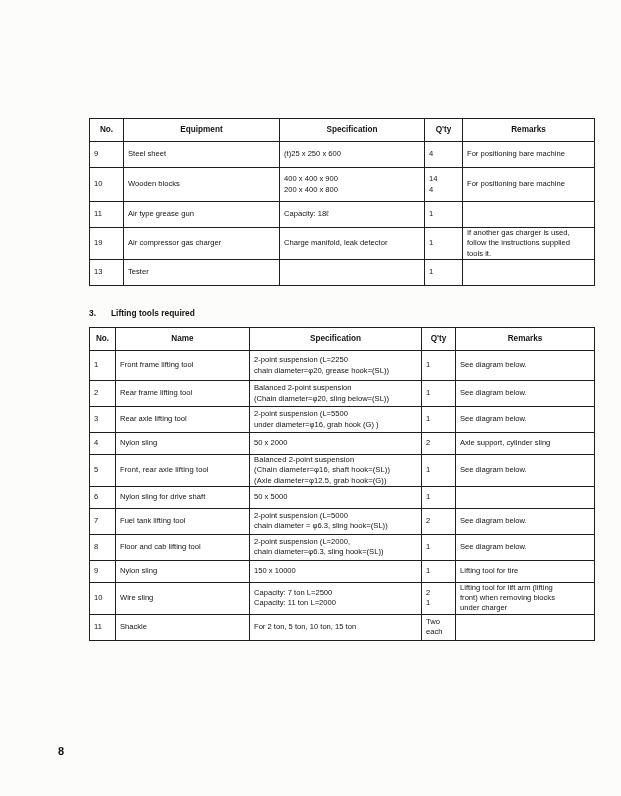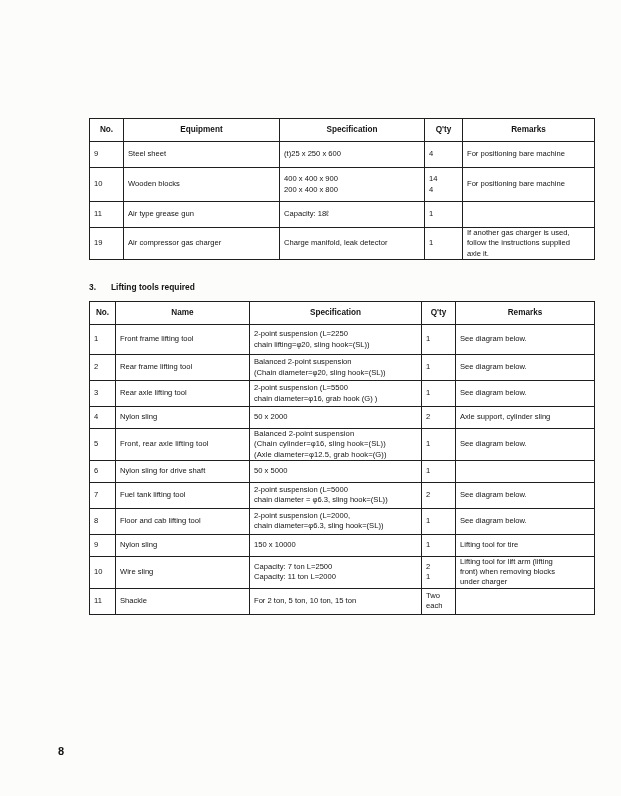--- a/index.html
+++ b/index.html
@@ -172,22 +172,35 @@
           <td>Air compressor gas charger</td>
           <td class="cell-lines">
               <span>Charge manifold, leak detector</span>
             </td>
           <td class="c cell-lines">
               <span>1</span>
             </td>
           <td class="cell-lines">
             <span>If another gas charger is used,</span>
             <span>follow the instructions supplied</span>
-            <span>axle it.</span>
-          </td>
+            <span>tools it.</span>
+          </td>
+        </tr>
+        <tr style="height:26px">
+          <td class="c">13</td>
+          <td>Tester</td>
+          <td class="cell-lines">
+              <span></span>
+            </td>
+          <td class="c cell-lines">
+              <span>1</span>
+            </td>
+          <td class="cell-lines">
+              <span></span>
+            </td>
         </tr>
       </tbody>
     </table>
 
     <div class="section-title">
       <span class="num">3.</span>
       <span>Lifting tools required</span>
     </div>
 
     <table class="doc-table t2">
@@ -206,49 +219,49 @@
           <th>Q'ty</th>
           <th>Remarks</th>
         </tr>
       </thead>
       <tbody>
         <tr style="height:30px">
           <td class="c">1</td>
           <td>Front frame lifting tool</td>
           <td class="cell-lines">
             <span>2-point suspension  (L=2250</span>
-            <span>chain lifting=φ20, sling hook=(SL))</span>
+            <span>chain diameter=φ20, grease hook=(SL))</span>
           </td>
           <td class="c cell-lines">
               <span>1</span>
             </td>
           <td class="cell-lines">
               <span>See diagram below.</span>
             </td>
         </tr>
         <tr style="height:26px">
           <td class="c">2</td>
           <td>Rear frame lifting tool</td>
           <td class="cell-lines">
             <span>Balanced 2-point suspension</span>
-            <span>(Chain diameter=φ20, sling hook=(SL))</span>
+            <span>(Chain diameter=φ20, sling below=(SL))</span>
           </td>
           <td class="c cell-lines">
               <span>1</span>
             </td>
           <td class="cell-lines">
               <span>See diagram below.</span>
             </td>
         </tr>
         <tr style="height:26px">
           <td class="c">3</td>
           <td>Rear axle lifting tool</td>
           <td class="cell-lines">
             <span>2-point suspension (L=5500</span>
-            <span>chain diameter=φ16, grab hook (G) )</span>
+            <span>under diameter=φ16, grab hook (G) )</span>
           </td>
           <td class="c cell-lines">
               <span>1</span>
             </td>
           <td class="cell-lines">
               <span>See diagram below.</span>
             </td>
         </tr>
         <tr style="height:22px">
           <td class="c">4</td>
@@ -261,21 +274,21 @@
             </td>
           <td class="cell-lines">
               <span>Axle support, cylinder sling</span>
             </td>
         </tr>
         <tr style="height:30px">
           <td class="c">5</td>
           <td class="blurred">Front, rear axle lifting tool</td>
           <td class="cell-lines blurred">
             <span>Balanced 2-point suspension</span>
-            <span>(Chain cylinder=φ16, sling hook=(SL))</span>
+            <span>(Chain diameter=φ16, shaft hook=(SL))</span>
             <span>(Axle diameter=φ12.5, grab hook=(G))</span>
           </td>
           <td class="c cell-lines">
               <span>1</span>
             </td>
           <td class="cell-lines">
               <span>See diagram below.</span>
             </td>
         </tr>
         <tr style="height:22px">

